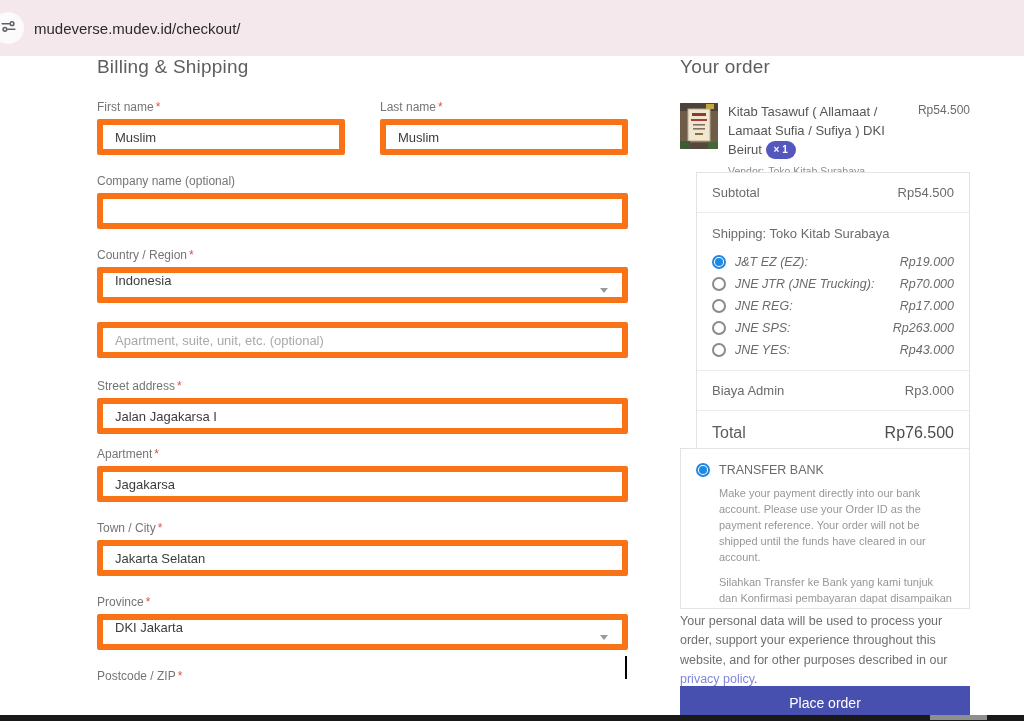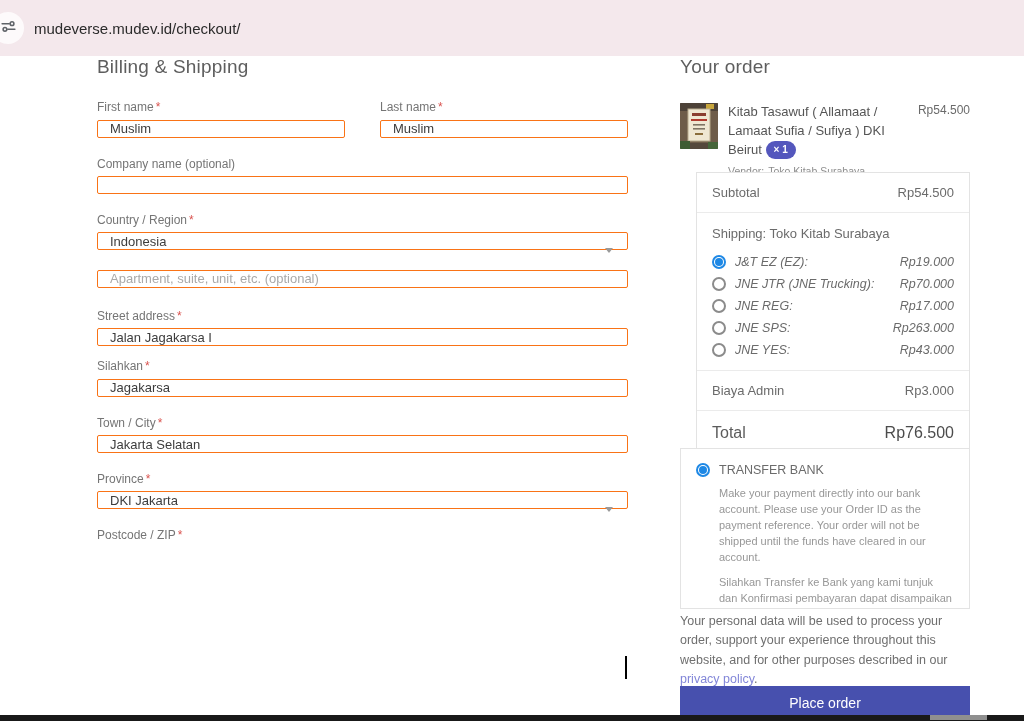--- a/index.html
+++ b/index.html
@@ -20,25 +20,25 @@
 
   
   .form { margin-top:22px; }
   .row2 { display:flex; gap:35px; }
   .row2 .group { flex:1; }
   .group { margin-bottom:19px; }
   .group.tight { margin-bottom:13px; }
   .group.after-tight { margin-bottom:21px; }
   .flabel { display:block; font-size:12px; color:#757575; margin-bottom:5px; }
   .req { color:#d9534f; margin-left:2px; }
-  .field { width:100%; height:18px; border:1px solid #f97316; border-radius:2px;
+  .field { width:100%; height:36px; border:6px solid #f97316; border-radius:2px;
     background:#fff; padding:0 12px; font-size:13px; color:#3c3c3c;
     font-family:"Liberation Sans", sans-serif; outline:none; }
   .field::placeholder { color:#a9a9a9; }
-  .selectbox { position:relative; display:flex; align-items:flex-end; cursor:pointer; }
+  .selectbox { position:relative; display:flex; align-items:flex-start; cursor:pointer; }
   .selectbox .sel-arrow { position:absolute; right:14px; top:15px; width:0; height:0;
     border-left:4px solid transparent; border-right:4px solid transparent;
     border-top:5px solid #9a9a9a; }
   .caret { position:absolute; left:528px; top:614px; width:2px; height:23px; background:#000; }
 
   
   .product { position:absolute; top:61px; left:0; right:0; display:flex; }
   .thumb { width:38px; height:46px; flex:none; border-radius:1px; overflow:hidden; }
   .pinfo { flex:1; margin-left:10px; font-size:13px; color:#555; line-height:1.45; }
   .badge { display:inline-block; background:#5457bd; color:#fff; border-radius:9px;
@@ -131,21 +131,21 @@
     <div class="group after-tight">
       <input class="field" type="text" placeholder="Apartment, suite, unit, etc. (optional)" style="">
     </div>
 
     <div class="group tight">
       <label class="flabel"><span>Street address</span><span class="req">*</span></label>
       <input class="field" type="text" value="Jalan Jagakarsa I" style="">
     </div>
 
     <div class="group">
-      <label class="flabel"><span>Silahkan</span><span class="req">*</span></label>
+      <label class="flabel"><span>Apartment</span><span class="req">*</span></label>
       <input class="field" type="text" value="Jagakarsa" style="">
     </div>
 
     <div class="group">
       <label class="flabel"><span>Town / City</span><span class="req">*</span></label>
       <input class="field" type="text" value="Jakarta Selatan" style="">
     </div>
 
     <div class="group">
       <label class="flabel"><span>Province</span><span class="req">*</span></label>

